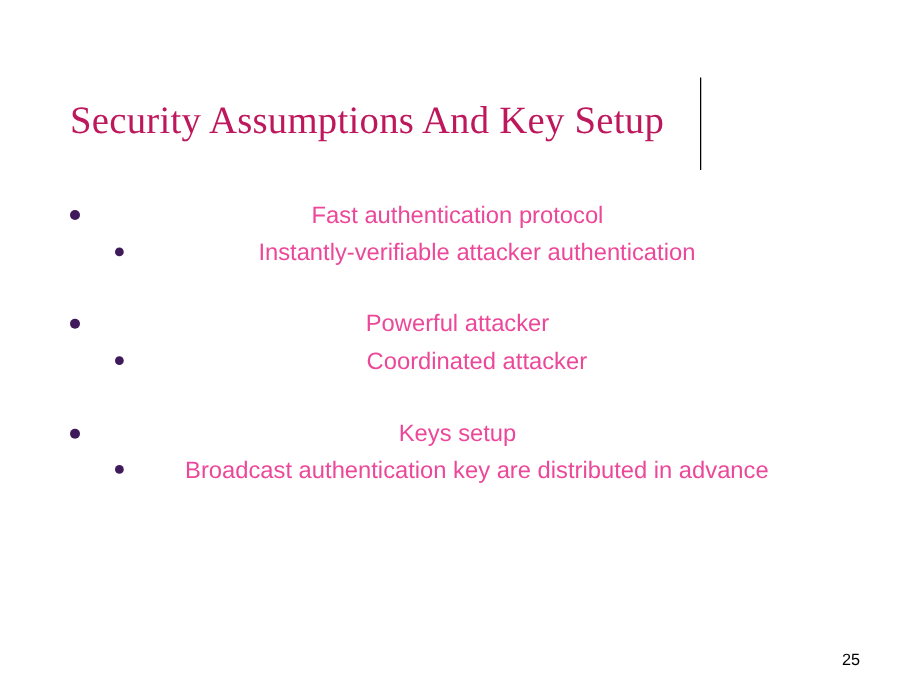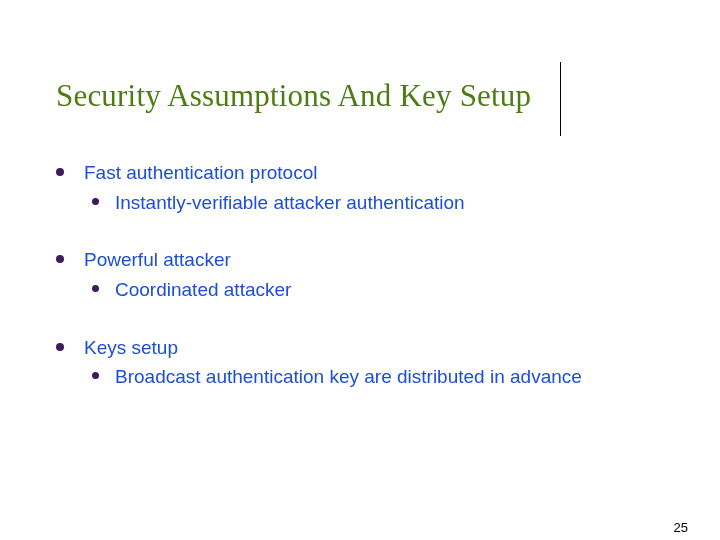--- a/index.html
+++ b/index.html
@@ -17,40 +17,41 @@
     height: 540px;
     position: relative;
     box-sizing: border-box;
   }
   .title {
     position: absolute;
     top: 78px;
     left: 56px;
     font-family: "Times New Roman", Times, serif;
     font-size: 31px;
-    color: #4d7c0f;
+    color: #be185d;
     font-weight: 400;
     letter-spacing: 0.2px;
   }
   .title-line {
     position: absolute;
     top: 62px;
     left: 560px;
     width: 0;
     height: 74px;
     border-left: 1px solid #000;
   }
   .content {
     position: absolute;
     top: 160px;
     left: 56px;
     right: 72px;
     font-size: 19px;
-    color: #1d4ed8;
+    color: #ec4899;
     line-height: 1.35;
+    text-align: center;
   }
   .l1 {
     display: flex;
     align-items: flex-start;
     margin-bottom: 4px;
   }
   .l1 .bullet {
     width: 8px;
     height: 8px;
     background: #3f1a5b;

